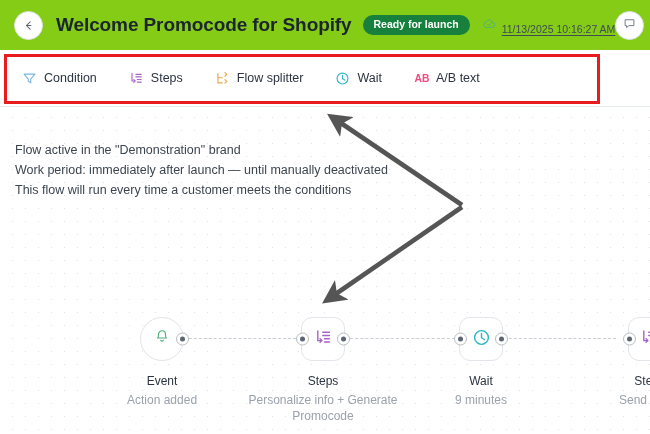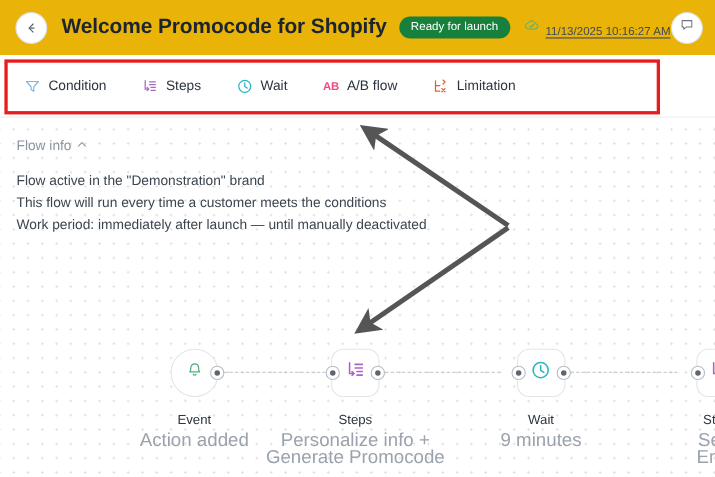--- a/index.html
+++ b/index.html
@@ -9,39 +9,39 @@
     background:#ffffff;
     overflow:hidden;
     position:relative;
     -webkit-font-smoothing:antialiased;
   }
   #app{position:relative;width:650px;height:434px;overflow:hidden;background:#fff;}
 
   
   .header{
     position:absolute;left:0;top:0;width:650px;height:50px;
-    background:#eab308;
+    background:#84cc16;
     display:flex;align-items:center;
     box-sizing:border-box;padding:0 14px;
   }
   .back-btn{
     width:27px;height:27px;border-radius:50%;
     border:1px solid #dcdfe3;background:#fff;
     display:flex;align-items:center;justify-content:center;
     flex:0 0 auto;cursor:pointer;
   }
   .back-btn svg{display:block;}
   .page-title{
     font-size:19px;font-weight:bold;color:#1c2430;
     margin-left:13px;white-space:nowrap;letter-spacing:-0.1px;
   }
   .status-badge{
     margin-left:11px;
     background:#17803d;color:#fff;
-    font-size:10.5px;font-weight:normal;
+    font-size:10.5px;font-weight:bold;
     border-radius:11px;padding:4px 11px 5px 11px;
     white-space:nowrap;line-height:1;
     cursor:pointer;
   }
   .sync-wrap{
     margin-left:12px;display:flex;align-items:flex-end;gap:5px;
   }
   .sync-date{
     font-size:10.5px;color:#3f4a57;
     text-decoration:underline;text-underline-offset:2px;
@@ -110,21 +110,21 @@
   }
   .port.filled::after{
     content:"";width:5px;height:5px;border-radius:50%;background:#5c6571;
   }
   .port.left{left:-6px;}
   .port.right{right:-6px;}
   .node-title{
     margin-top:13px;font-size:12px;color:#2b3440;white-space:nowrap;
   }
   .node-sub{
-    margin-top:4px;font-size:17px;color:#9aa2ac;text-align:center;
+    margin-top:4px;font-size:12px;color:#9aa2ac;text-align:center;
     line-height:16px;
   }
   .edge{
     position:absolute;height:0;border-top:1.3px dashed #c9ced5;
   }
 
   
   .anno-box{
     position:absolute;background:#000000;
     display:flex;align-items:center;justify-content:center;
@@ -193,68 +193,60 @@
       <span class="tool-ico">
         <svg width="15" height="15" viewBox="0 0 16 16" fill="none">
           <path d="M3.2 2.4v8.2h3.1" stroke="#a964c8" stroke-width="1.2" stroke-linecap="round"></path>
           <path d="M5.1 9.1l1.5 1.5-1.5 1.5" stroke="#a964c8" stroke-width="1.2" stroke-linecap="round" stroke-linejoin="round"></path>
           <path d="M7.4 3.6h5.6M7.4 6.3h5.6M8.8 9.1h4.2M8.8 11.8h4.2" stroke="#a964c8" stroke-width="1.2" stroke-linecap="round"></path>
         </svg>
       </span>
       <span class="tool-label">Steps</span>
     </div>
 
+    <div class="tool">
+      <span class="tool-ico">
+        <svg width="15" height="15" viewBox="0 0 16 16" fill="none">
+          <path d="M3.1 2.6v10h4.6" stroke="#f0a74a" stroke-width="1.2" stroke-linecap="round"></path>
+          <path d="M3.1 7.2h4.6" stroke="#f0a74a" stroke-width="1.2" stroke-linecap="round"></path>
+          <path d="M10.6 1.8l2 1.9-2 1.9" stroke="#f0a74a" stroke-width="1.2" stroke-linecap="round" stroke-linejoin="round"></path>
+          <path d="M10.6 9.2l2 1.9-2 1.9" stroke="#f0a74a" stroke-width="1.2" stroke-linecap="round" stroke-linejoin="round"></path>
+        </svg>
+      </span>
+      <span class="tool-label">Flow splitter</span>
+    </div>
 
     <div class="tool">
       <span class="tool-ico">
         <svg width="15" height="15" viewBox="0 0 16 16" fill="none">
           <circle cx="8" cy="8" r="5.8" stroke="#2bb5c4" stroke-width="1.2"></circle>
           <path d="M8 4.6V8.2l2.4 1.5" stroke="#2bb5c4" stroke-width="1.2" stroke-linecap="round" stroke-linejoin="round"></path>
         </svg>
       </span>
       <span class="tool-label">Wait</span>
     </div>
 
     <div class="tool">
       <span class="tool-ico">
         <svg width="17" height="15" viewBox="0 0 18 16">
           <text x="0.5" y="12" font-family="Liberation Sans, sans-serif" font-size="11" font-weight="bold" fill="#ef4b7e">AB</text>
         </svg>
       </span>
-      <span class="tool-label">A/B flow</span>
-    </div>
-
-    <div class="tool">
-      <span class="tool-ico">
-        <svg width="15" height="15" viewBox="0 0 16 16" fill="none">
-          <path d="M3.1 2.6v10h4.2" stroke="#ef5a2a" stroke-width="1.2" stroke-linecap="round"></path>
-          <path d="M3.1 7.2h4.2" stroke="#ef5a2a" stroke-width="1.2" stroke-linecap="round"></path>
-          <path d="M10.4 1.9l2 1.9-2 1.9" stroke="#ef5a2a" stroke-width="1.2" stroke-linecap="round" stroke-linejoin="round"></path>
-          <path d="M9.3 10.2l3 3M12.3 10.2l-3 3" stroke="#ef5a2a" stroke-width="1.3" stroke-linecap="round"></path>
-        </svg>
-      </span>
-      <span class="tool-label">Limitation</span>
-    </div>
+      <span class="tool-label">A/B text</span>
+    </div>
+
   </div>
 
   <div class="canvas">
 
     <div class="flow-info">
-      <div class="flow-info-head">
-        <span>Flow info</span>
-        <span>
-          <svg width="9" height="9" viewBox="0 0 10 10" fill="none">
-            <path d="M1.4 6.4L5 2.9l3.6 3.5" stroke="#8a939e" stroke-width="1.05" stroke-linecap="round" stroke-linejoin="round"></path>
-          </svg>
-        </span>
-      </div>
       <div class="flow-info-lines">
         <div class="flow-line">Flow active in the "Demonstration" brand</div>
+        <div class="flow-line">Work period: immediately after launch — until manually deactivated</div>
         <div class="flow-line">This flow will run every time a customer meets the conditions</div>
-        <div class="flow-line">Work period: immediately after launch — until manually deactivated</div>
       </div>
     </div>
 
     <div class="nodes">
 
       <div class="edge" style="left:124px;top:231px;width:137px;"></div>
       <div class="edge" style="left:305px;top:231px;width:110px;"></div>
       <div class="edge" style="left:459px;top:231px;width:117px;"></div>
 
       <div class="node" style="left:87px;top:210px;">

